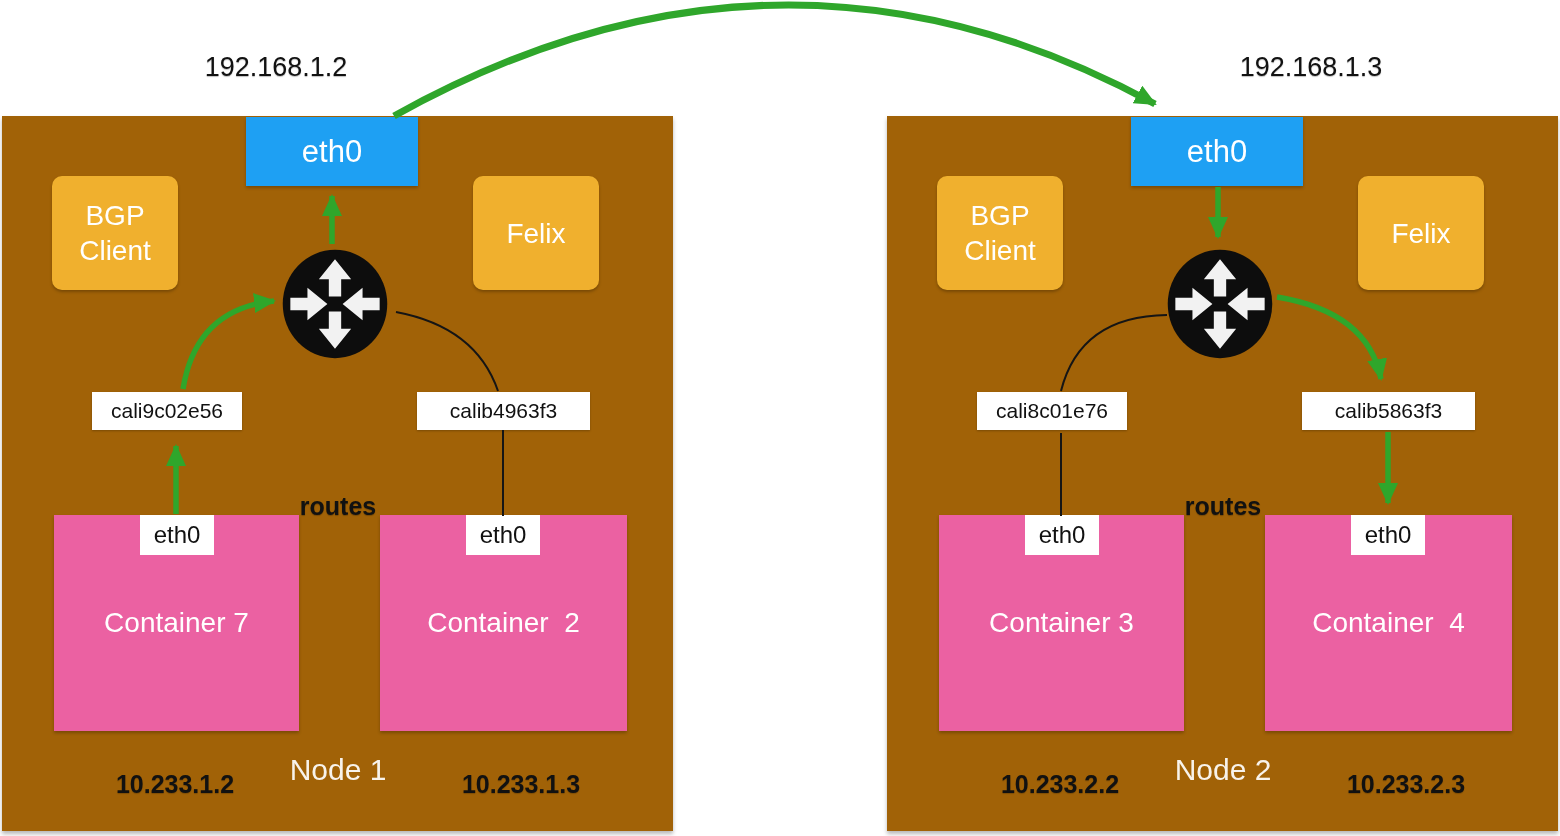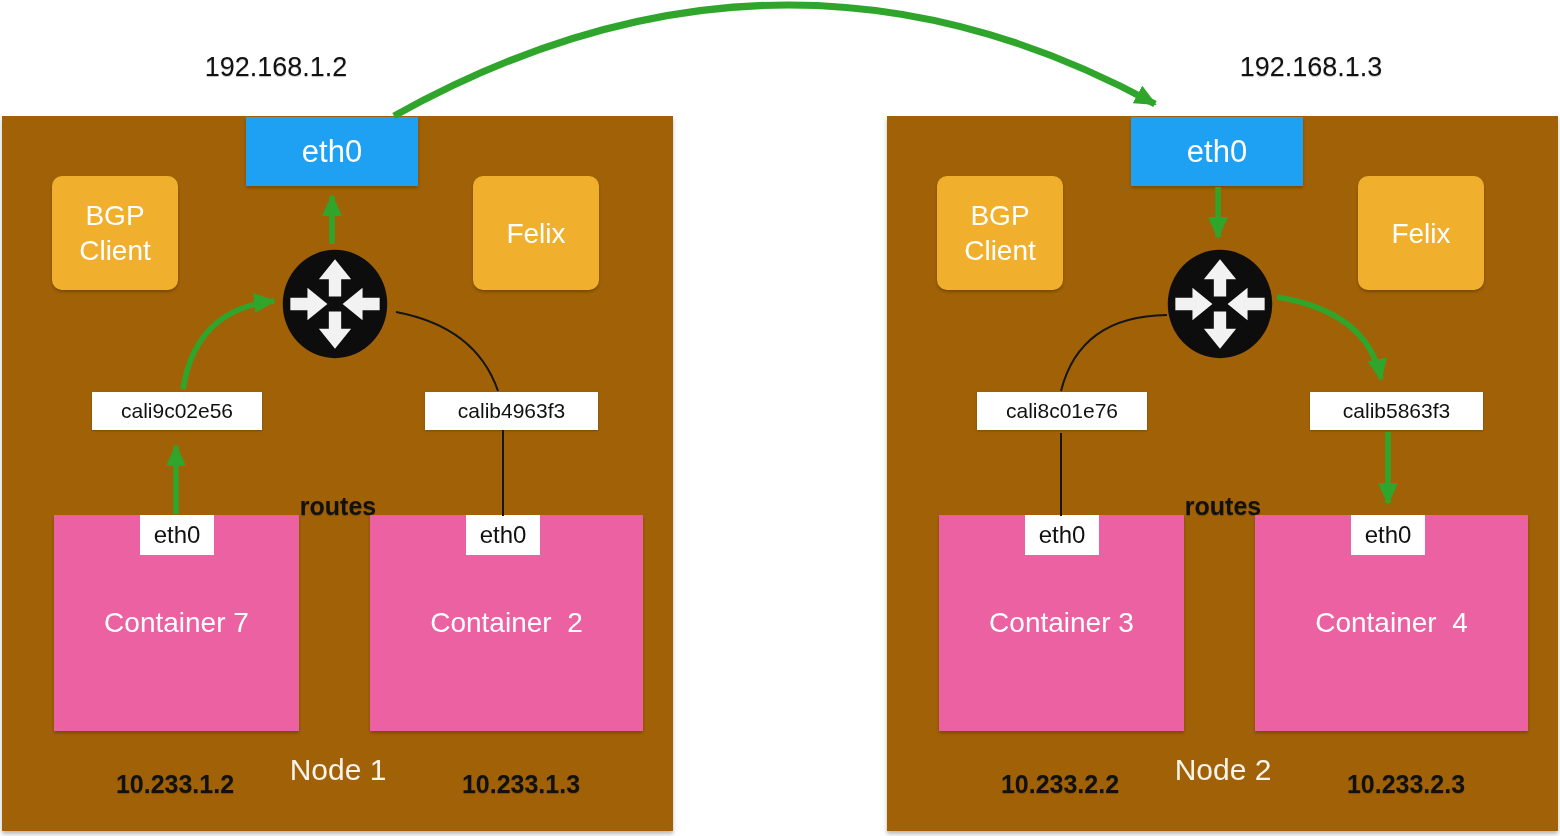--- a/index.html
+++ b/index.html
@@ -26,27 +26,27 @@
   .felix{left:471px;}
 
   .router{position:absolute;left:276px;top:129px;width:114px;height:118px;}
 
   .routes-label{position:absolute;left:236px;top:376px;width:200px;text-align:center;
     font-size:25px;font-weight:bold;color:#111;text-shadow:0 1px 1px rgba(0,0,0,.25);}
 
   .white-label{position:absolute;top:276px;height:38px;background:#fff;
     box-shadow:0 1px 2px rgba(0,0,0,.25);display:flex;align-items:center;justify-content:center;
     color:#111;font-size:21px;}
-  .veth-left{left:90px;width:170px;}
-  .veth-right{left:415px;width:173px;margin-left:8px;}
+  .veth-left{left:90px;width:150px;}
+  .veth-right{left:415px;width:173px;}
 
   .container-box{position:absolute;top:399px;height:216px;background:#eb61a2;
     box-shadow:0 2px 3px rgba(0,0,0,.25);}
   .cont-left{left:52px;width:245px;}
-  .cont-right{left:368px;width:273px;}
+  .cont-right{left:378px;width:247px;}
   .container-name{position:absolute;left:0;top:92px;width:100%;text-align:center;color:#fff;
     font-size:28px;white-space:pre;}
   .eth-tag{position:absolute;top:399px;width:74px;height:40px;background:#fff;
     display:flex;align-items:center;justify-content:center;color:#111;font-size:24px;}
   .tag-left{left:138px;}
   .tag-right{left:464px;}
 
   .ip-label{position:absolute;top:638px;width:220px;text-align:center;font-size:25px;
     font-weight:bold;color:#111;text-shadow:0 1px 1px rgba(0,0,0,.2);margin-top:16px;}
   .ip-left{left:63px;}

